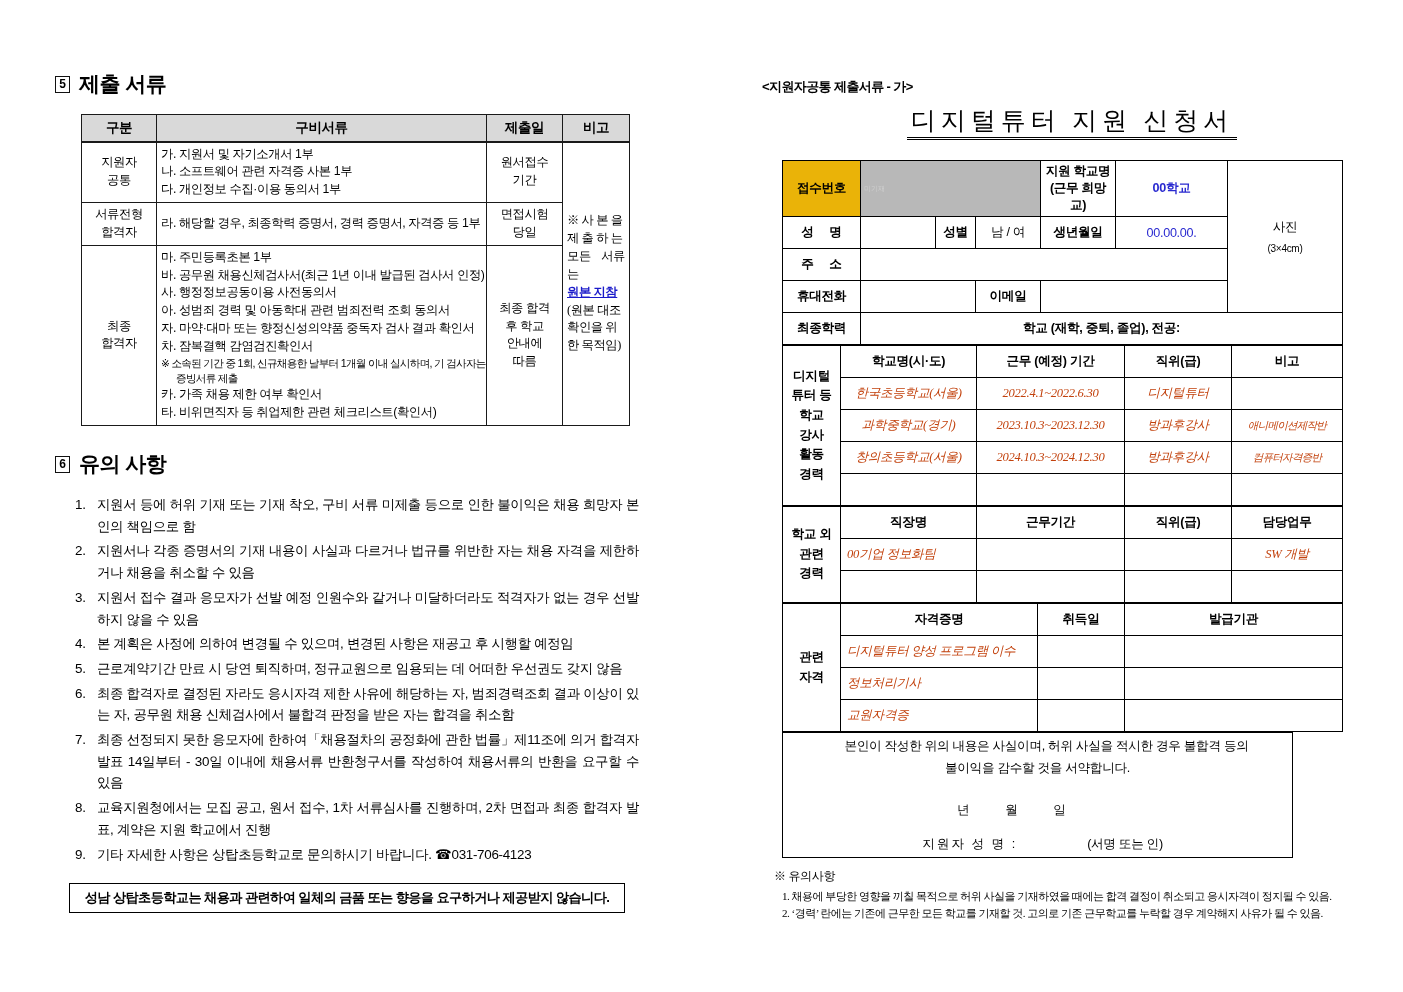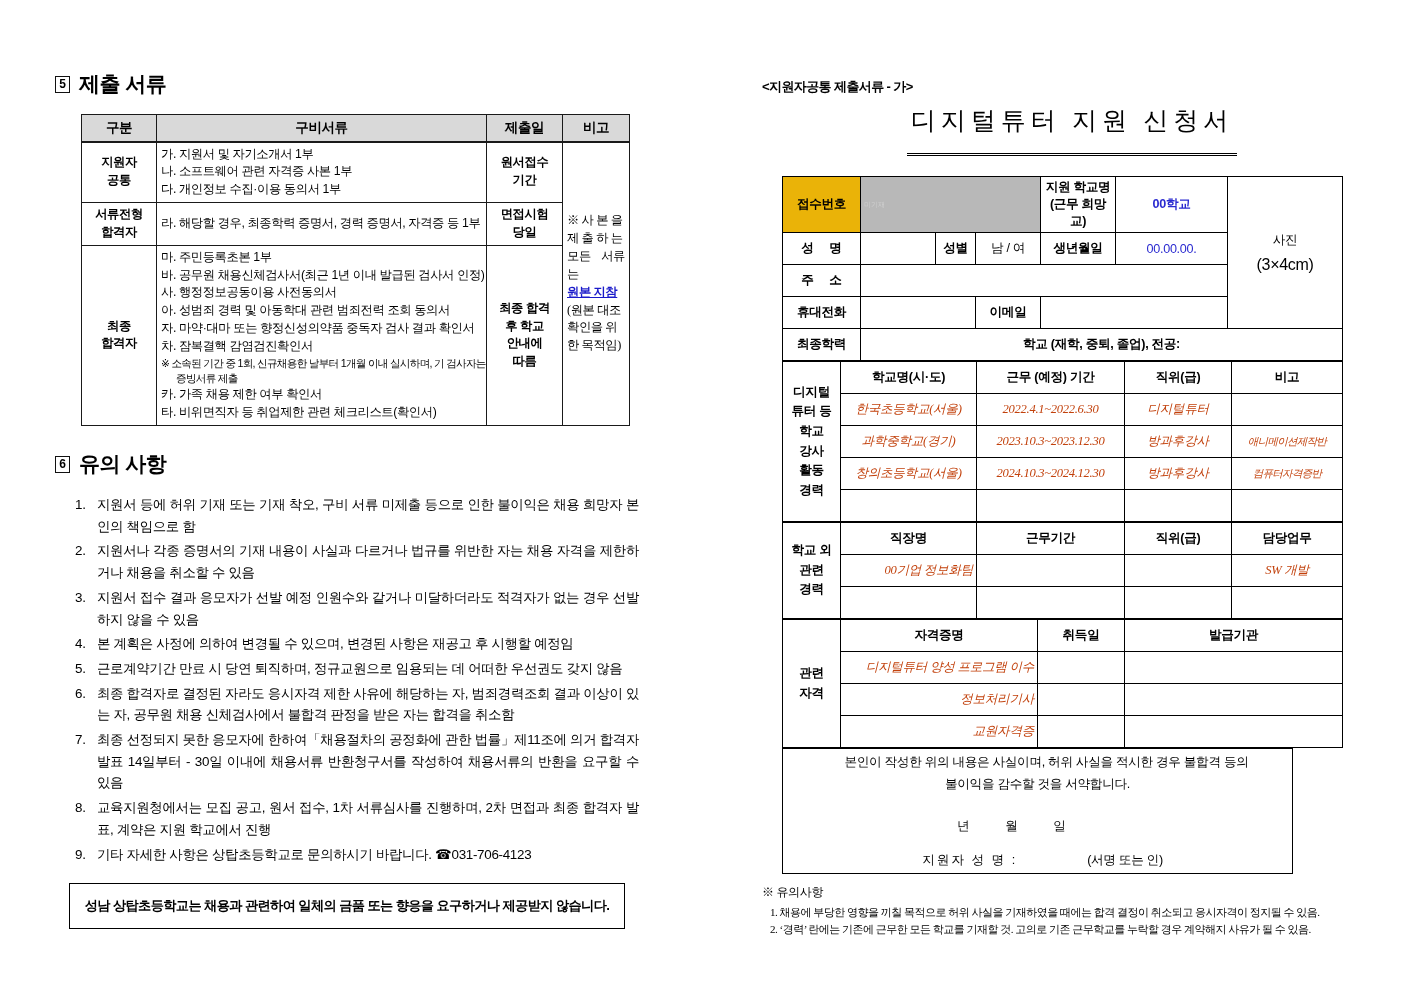--- a/index.html
+++ b/index.html
@@ -76,21 +76,21 @@
   table.doc thead th {
     background: #d9d9d9;
     font-weight: 700;
     font-size: 13.5px;
     text-align: center;
     padding: 3px 0;
     border-bottom: 2.4px solid #1a1a1a;
   }
   td.ctr {
     text-align: center;
-    font-weight: 700;
+    font-weight: 400;
   }
   td.docs {
     padding-left: 9px;
   }
   td.docs .ln { white-space: nowrap; }
   td.docs .ln.sm {
     font-size: 10.6px;
     letter-spacing: -0.7px;
   }
   td.docs .ln.sm2 {
@@ -139,21 +139,21 @@
     content: counter(n) ".";
     position: absolute;
     left: 4px;
     top: 0;
     font-size: 13.4px;
   }
   .pledge-box {
     margin-top: 18px;
     margin-left: 14px;
     width: 556px;
-    height: 46px;
+    height: 30px;
     border: 1.6px solid #000;
     display: flex;
     align-items: center;
     justify-content: center;
     box-sizing: border-box;
   }
   .pledge-box span {
     font-size: 13.2px;
     font-weight: 700;
     letter-spacing: -0.6px;
@@ -169,21 +169,21 @@
   .form-title-wrap {
     text-align: center;
     margin-left: 20px;
     margin-bottom: 20px;
   }
   .form-title {
     display: inline-block;
     font-family: "Liberation Serif", "DejaVu Serif", serif;
     font-size: 25px;
     letter-spacing: 5px;
-    padding: 0 4px 16px 4px;
+    padding: 0 4px 0 4px;
     border-bottom: 3.5px double #000;
   }
   table.form {
     border-collapse: collapse;
     width: 511px;
     table-layout: fixed;
     margin-left: 20px;
   }
   table.form td {
     border: 1px solid #000;
@@ -215,21 +215,21 @@
     letter-spacing: 0;
   }
   .blue { color: #2a2ad0; }
   td.ent {
     color: #c2410c;
     font-style: italic;
     font-family: "Liberation Serif", "DejaVu Serif", serif;
     font-size: 12.6px;
   }
   td.ent.left {
-    text-align: right;
+    text-align: left;
     padding-left: 6px;
   }
   td.ent.sm {
     font-size: 10.6px;
     letter-spacing: -0.8px;
   }
   td.vside {
     font-weight: 700;
     font-size: 12.6px;
     line-height: 1.55;
@@ -257,21 +257,21 @@
   .sig-line2 {
     margin-top: 12px;
     display: flex;
     justify-content: center;
     gap: 70px;
     padding-left: 10px;
   }
   .sig-name { letter-spacing: 2px; }
   .form-foot {
     margin-top: 10px;
-    margin-left: 0px;
+    margin-left: 12px;
   }
   .ff-title {
     font-family: "Liberation Serif", "DejaVu Serif", serif;
     font-size: 12px;
     letter-spacing: -0.3px;
     margin-bottom: 3px;
   }
   .ff-item {
     font-family: "Liberation Serif", "DejaVu Serif", serif;
     font-size: 11px;
@@ -417,21 +417,21 @@
         <tr>
           <td class="lbl gray">접수번호</td>
           <td class="gray" colspan="3">
             <span class="tiny-gray">미기재</span>
           </td>
           <td class="lbl" style="white-space:pre-line;font-size:12.6px">지원 학교명
 (근무 희망교)</td>
           <td class="blue" colspan="1" style="font-weight:700">00학교</td>
           <td rowspan="4">
             <div>사진</div>
-            <div style="font-size:16px;margin-top:7px">(3×4cm)</div>
+            <div style="font-size:10px;margin-top:7px">(3×4cm)</div>
           </td>
         </tr>
         <tr>
           <td class="lbl spread">성 명</td>
           <td colspan="1"></td>
           <td class="lbl">성별</td>
           <td>남 / 여</td>
           <td class="lbl">생년월일</td>
           <td class="blue">00.00.00.</td>
         </tr>

